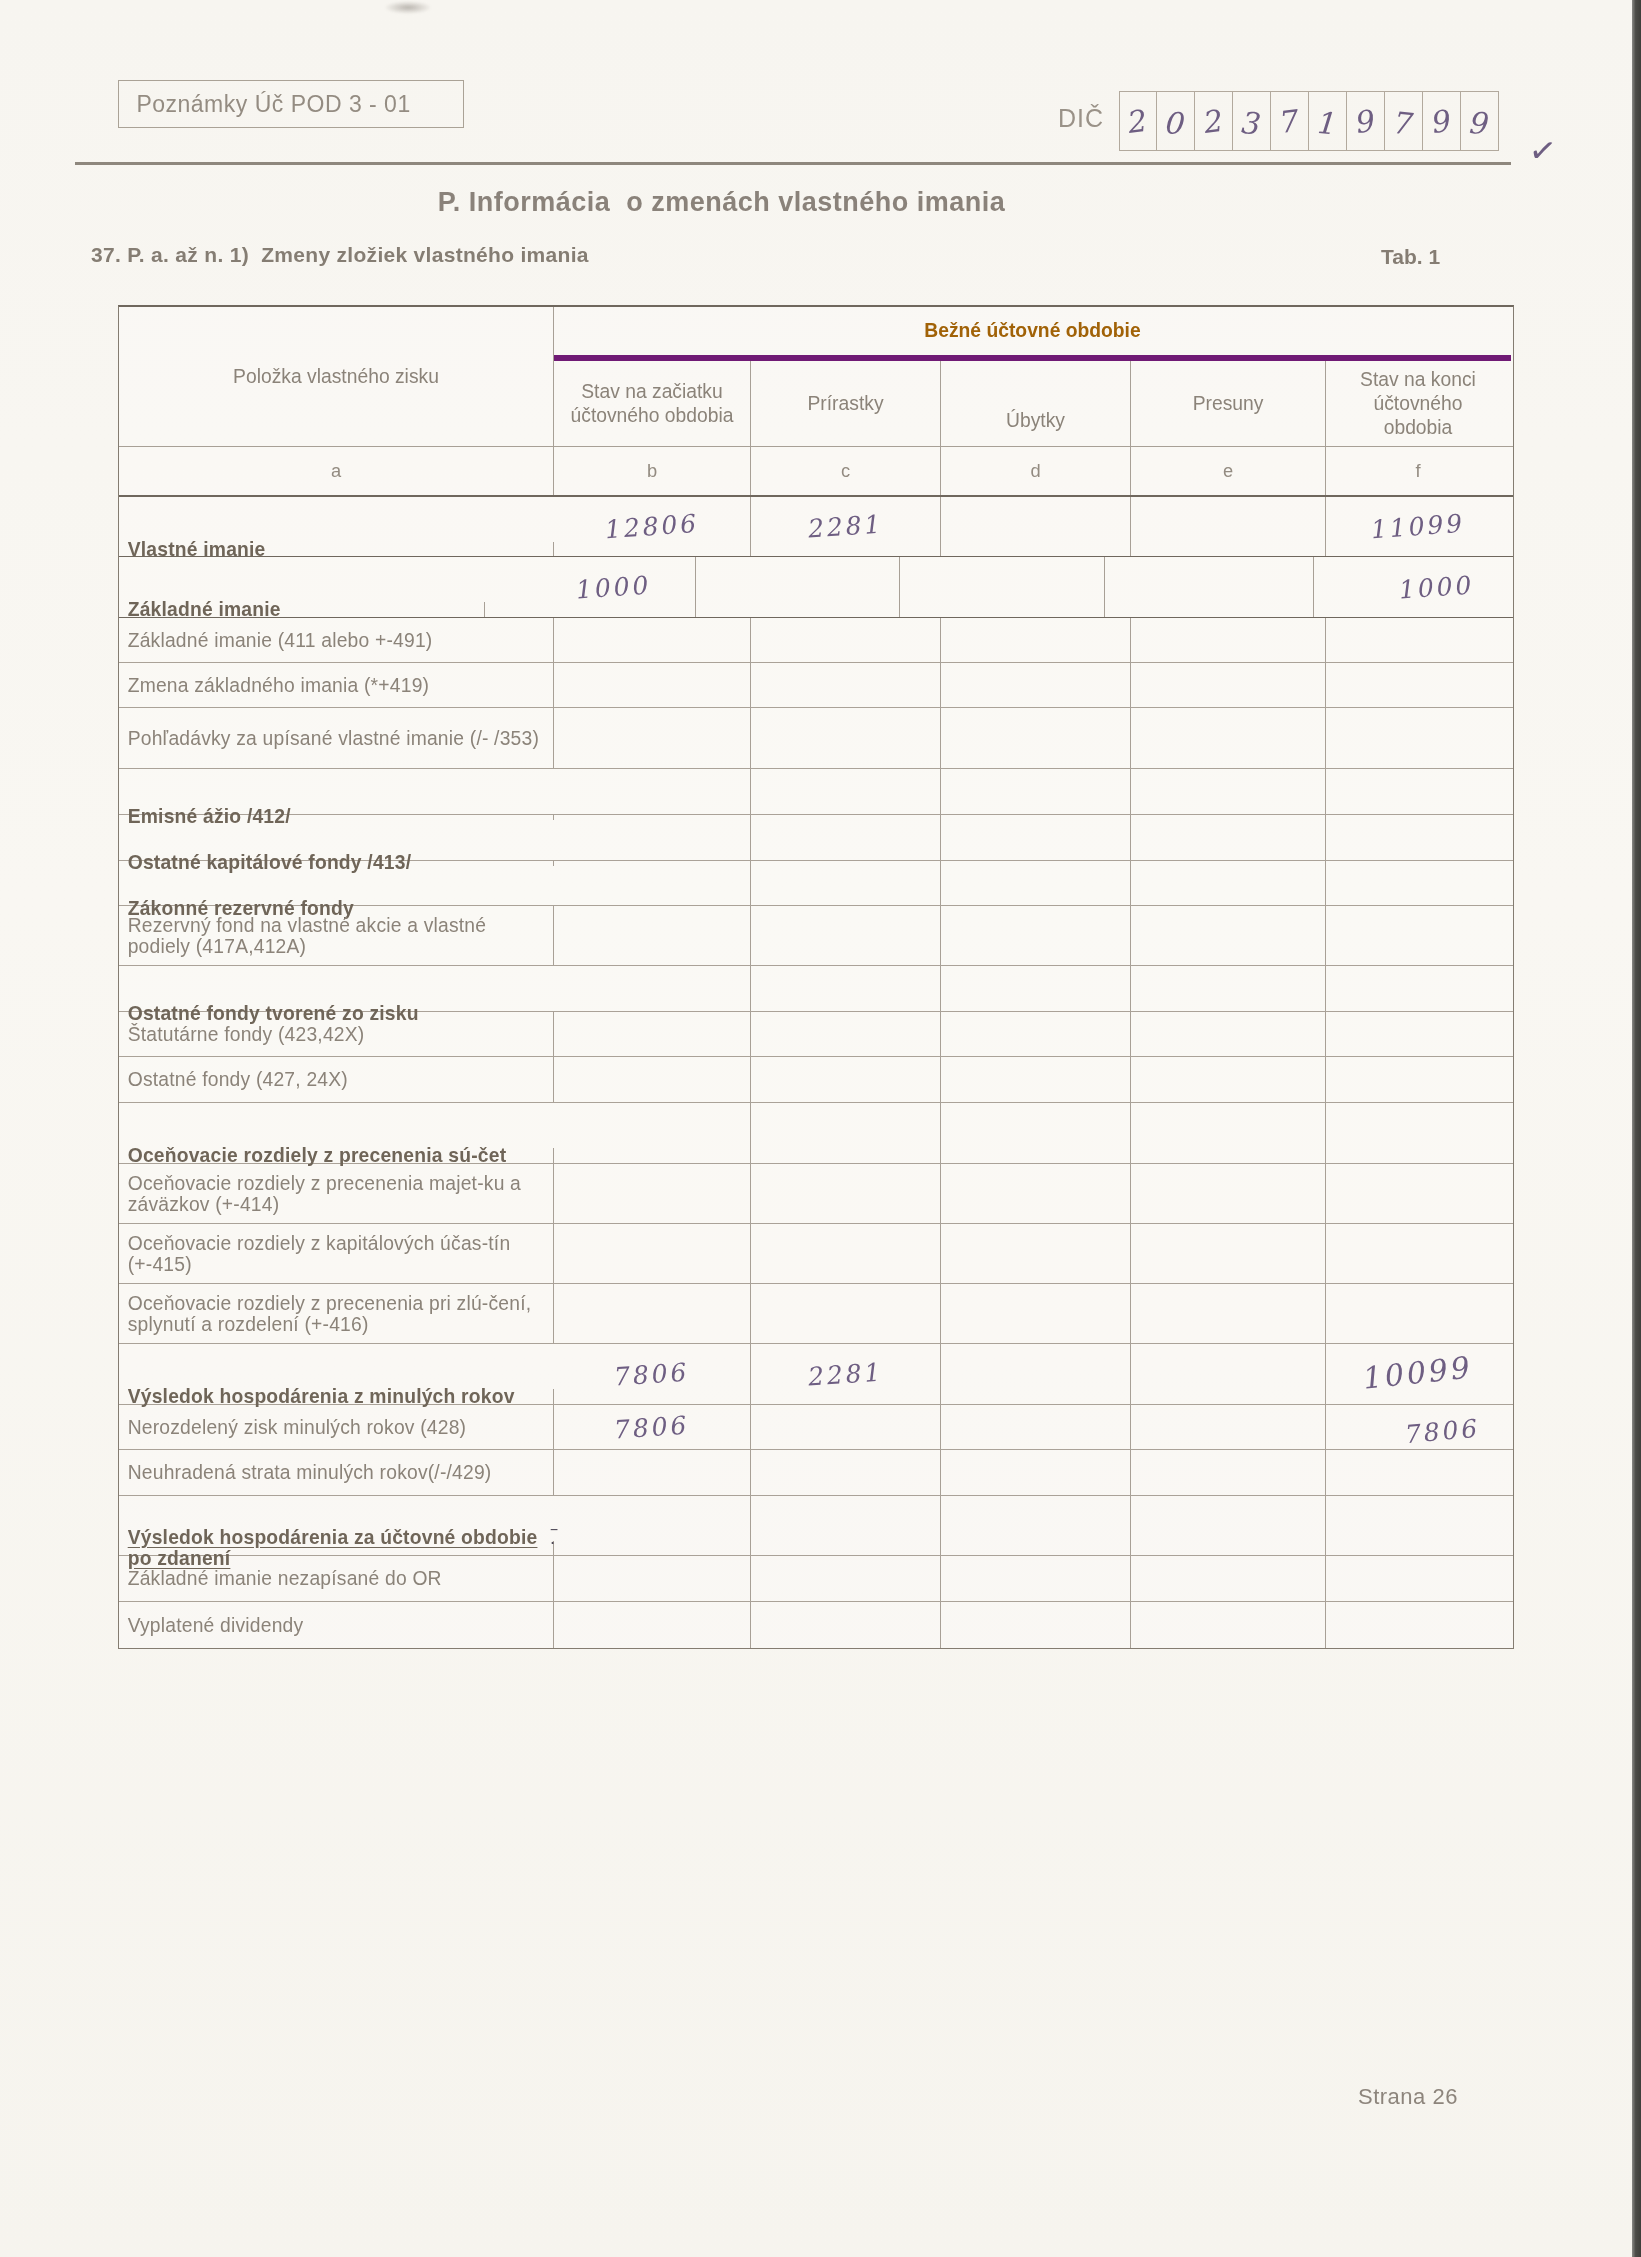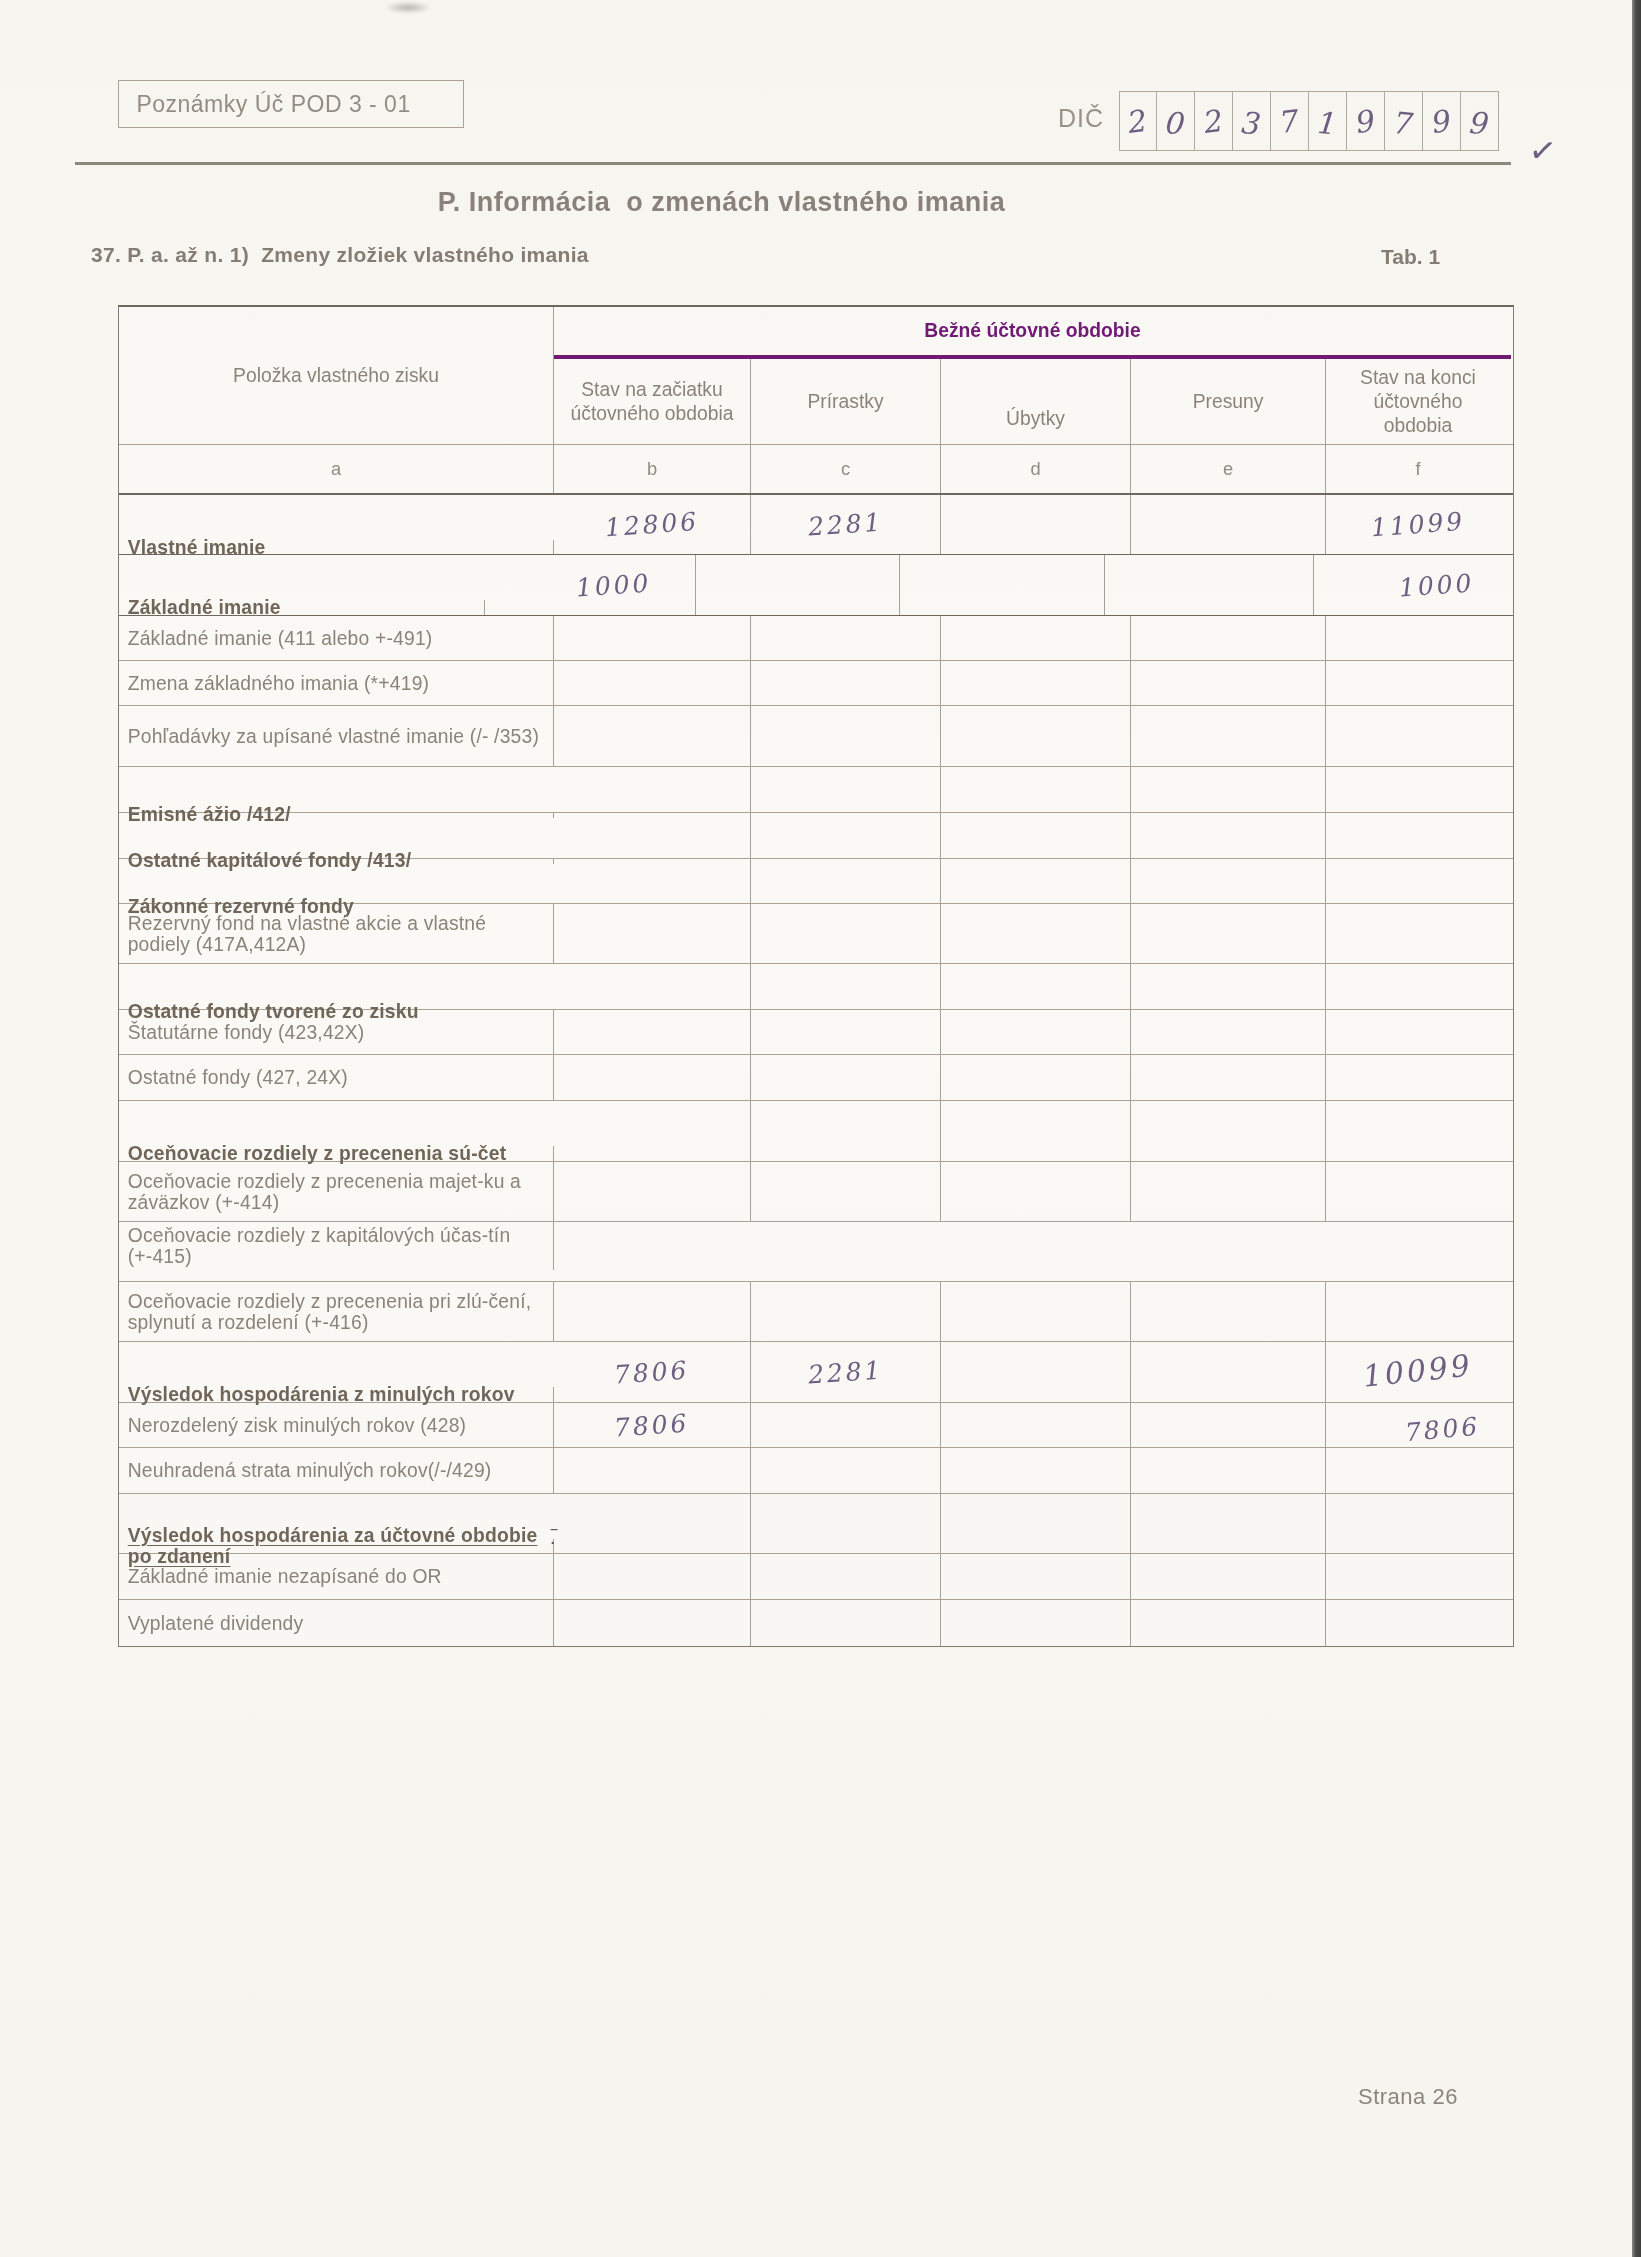--- a/index.html
+++ b/index.html
@@ -37,21 +37,21 @@
     color:#857d73;letter-spacing:0.3px;white-space:pre;}
   .tab-label{position:absolute;left:1381px;top:245px;font-size:21px;font-weight:bold;color:#857d73;}
   
   .table{position:absolute;left:118px;top:305px;width:1396px;box-sizing:border-box;
     border:1.9px solid #847c71;border-top:2.9px solid #6f675d;background:rgba(255,255,255,.25);}
   .thead{display:flex;border-bottom:1px solid #a8a096;}
   .ha{width:435px;display:flex;align-items:center;justify-content:center;text-align:center;
     border-right:1px solid #a8a096;font-size:19.3px;box-sizing:border-box;padding:3.9px 29px;}
   .hright{width:957px;}
   .hgroup{height:48px;display:flex;align-items:center;justify-content:center;
-    font-size:19.3px;font-weight:bold;color:#701a75;border-bottom:4px solid #701a75;}
+    font-size:19.3px;font-weight:bold;color:#a16207;border-bottom:6px solid #701a75;}
   .hsubs{display:flex;height:85px;}
   .hs{display:flex;align-items:center;justify-content:center;text-align:center;
     font-size:19.3px;line-height:24px;border-right:1px solid #a8a096;box-sizing:border-box;padding:1.9px 11.6px;}
   .hs.hb{width:197px;}.hs.hc{width:190px;}.hs.hd{width:190px;align-items:flex-end;padding-bottom:13.5px;}
   .hs.he{width:195px;}.hs.hf{width:184px;border-right:none;}
   .hletters{display:flex;height:48px;border-bottom:2.9px solid #6f675d;}
   .hl{display:flex;align-items:center;justify-content:center;font-size:18.3px;color:#938b81;
     border-right:1px solid #a8a096;box-sizing:border-box;}
   .hl.la{width:435px;}.hl.lb{width:197px;}.hl.lc{width:190px;}.hl.ld{width:190px;}
   .hl.le{width:195px;}.hl.lf{width:184px;border-right:none;}
@@ -260,21 +260,21 @@
         <div class="cell val cf"></div>
       </div>
       <div class="trow" style="height: 60px;">
         <div class="cell ca">Oceňovacie rozdiely z precenenia majet-ku a záväzkov (+-414)</div>
         <div class="cell val cb"></div>
         <div class="cell val cc"></div>
         <div class="cell val cd"></div>
         <div class="cell val ce"></div>
         <div class="cell val cf"></div>
       </div>
-      <div class="trow" style="height: 60px; flex-direction: column;">
+      <div class="trow" style="height: 60px;">
         <div class="cell ca">Oceňovacie rozdiely z kapitálových účas-tín (+-415)</div>
         <div class="cell val cb"></div>
         <div class="cell val cc"></div>
         <div class="cell val cd"></div>
         <div class="cell val ce"></div>
         <div class="cell val cf"></div>
       </div>
       <div class="trow" style="height: 60px;">
         <div class="cell ca">Oceňovacie rozdiely z precenenia pri zlú-čení, splynutí a rozdelení (+-416)</div>
         <div class="cell val cb"></div>

